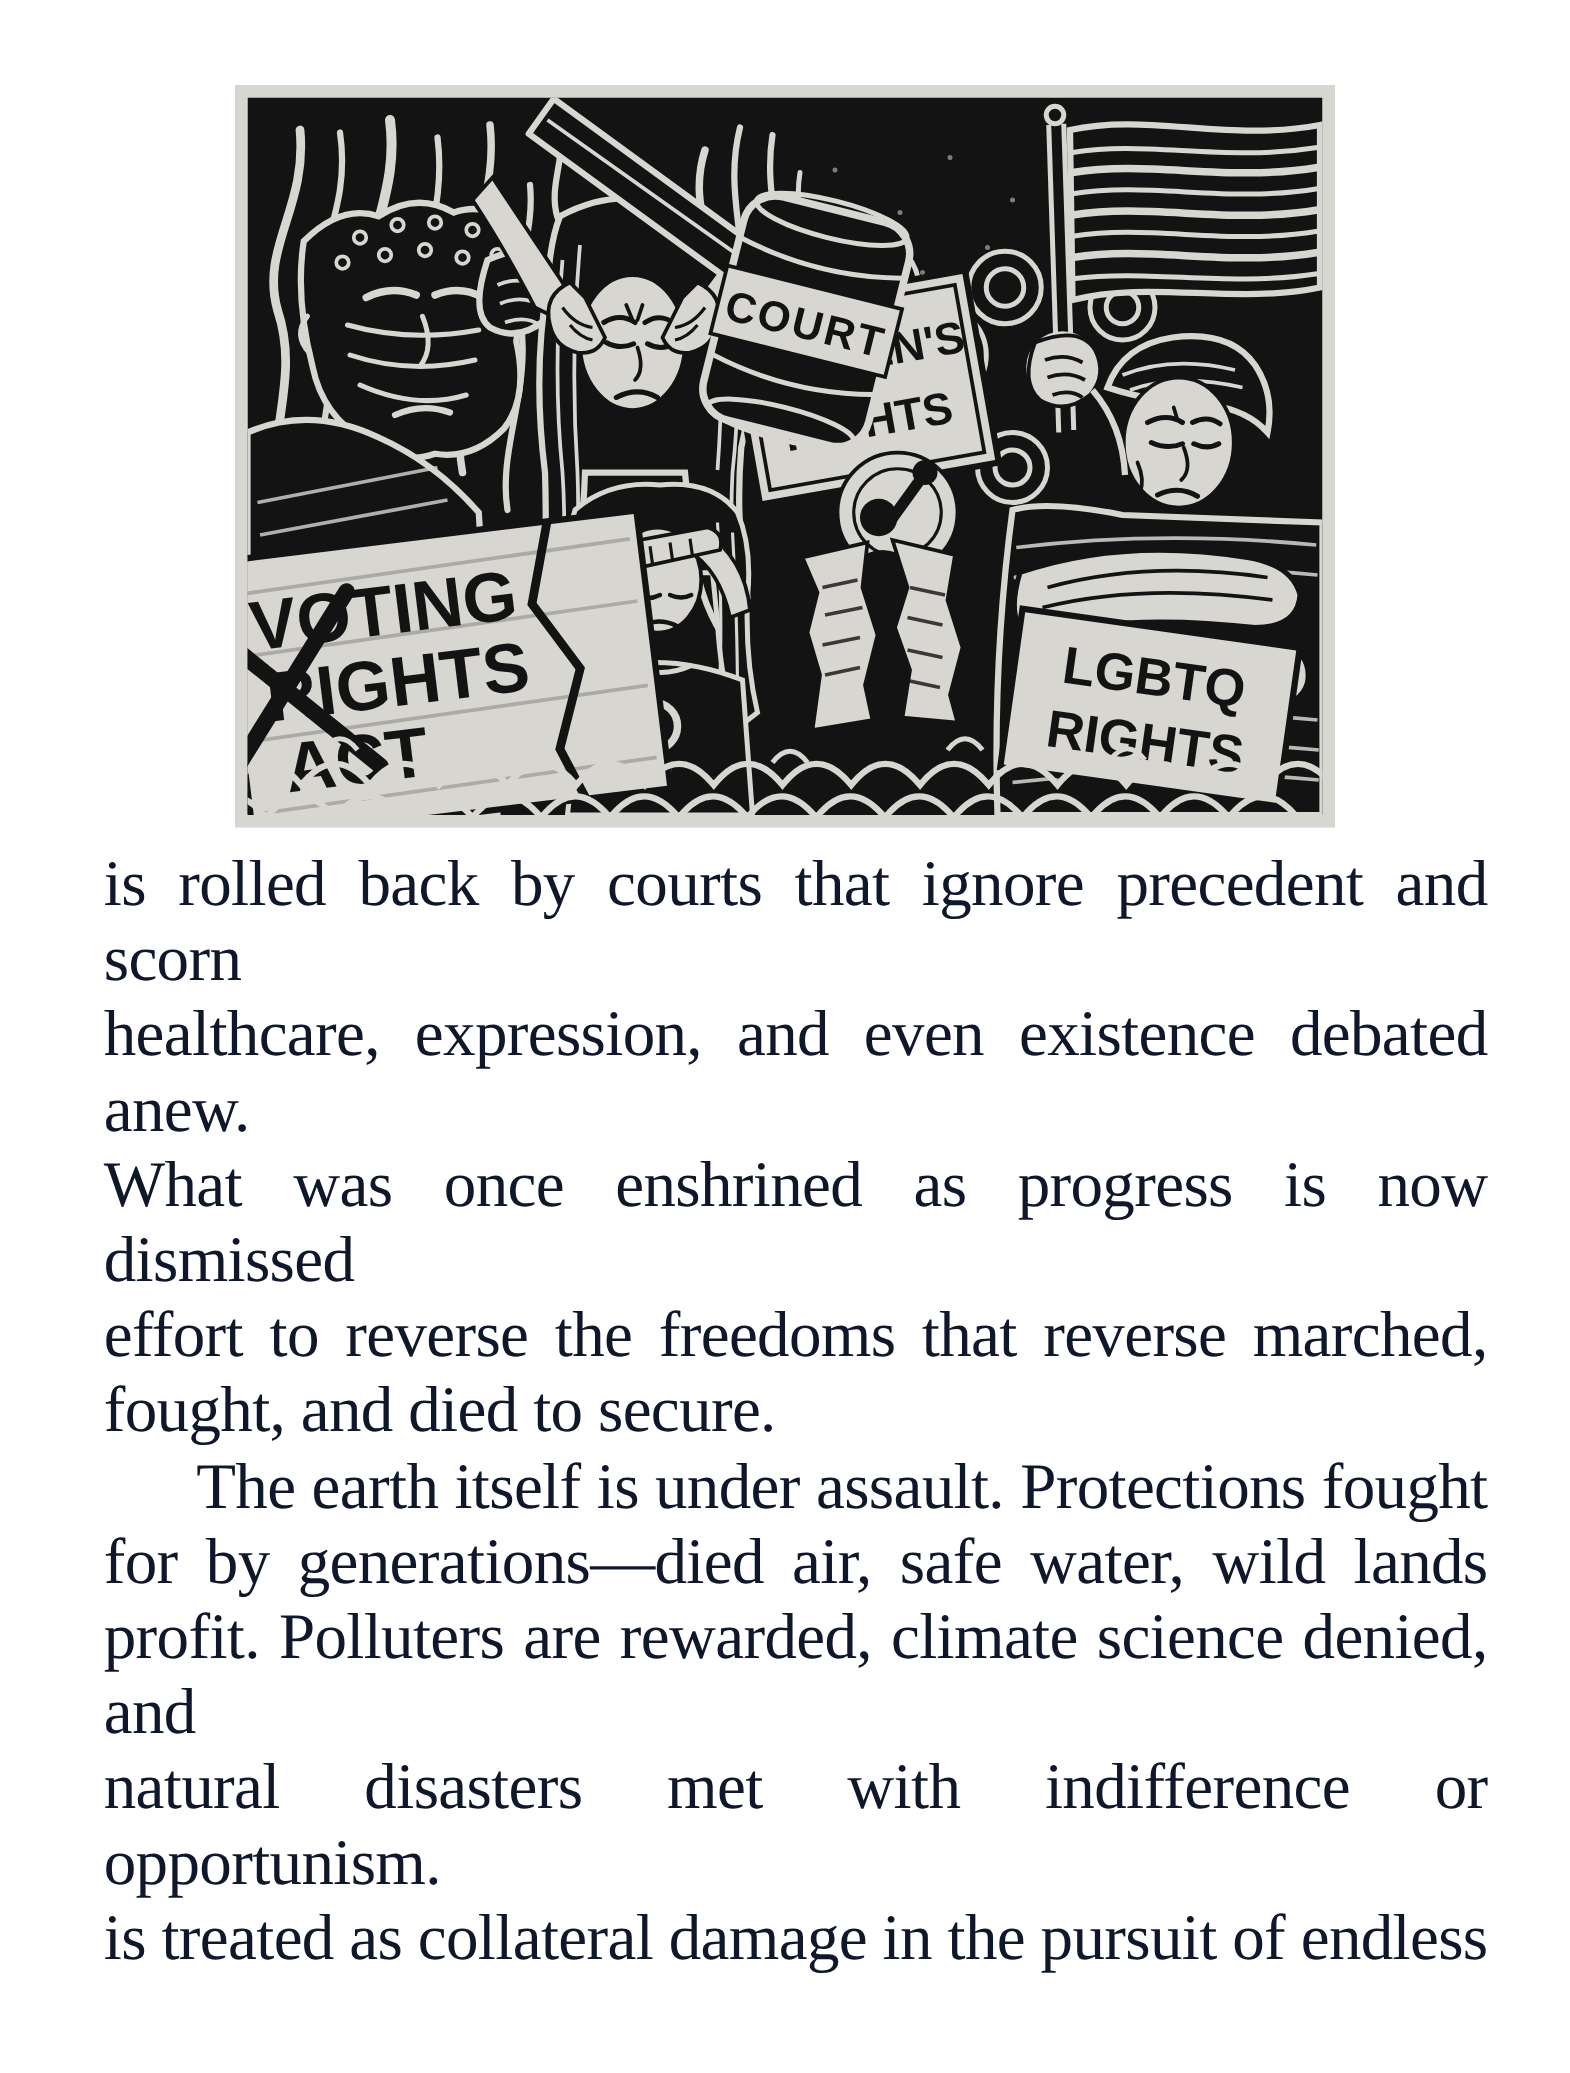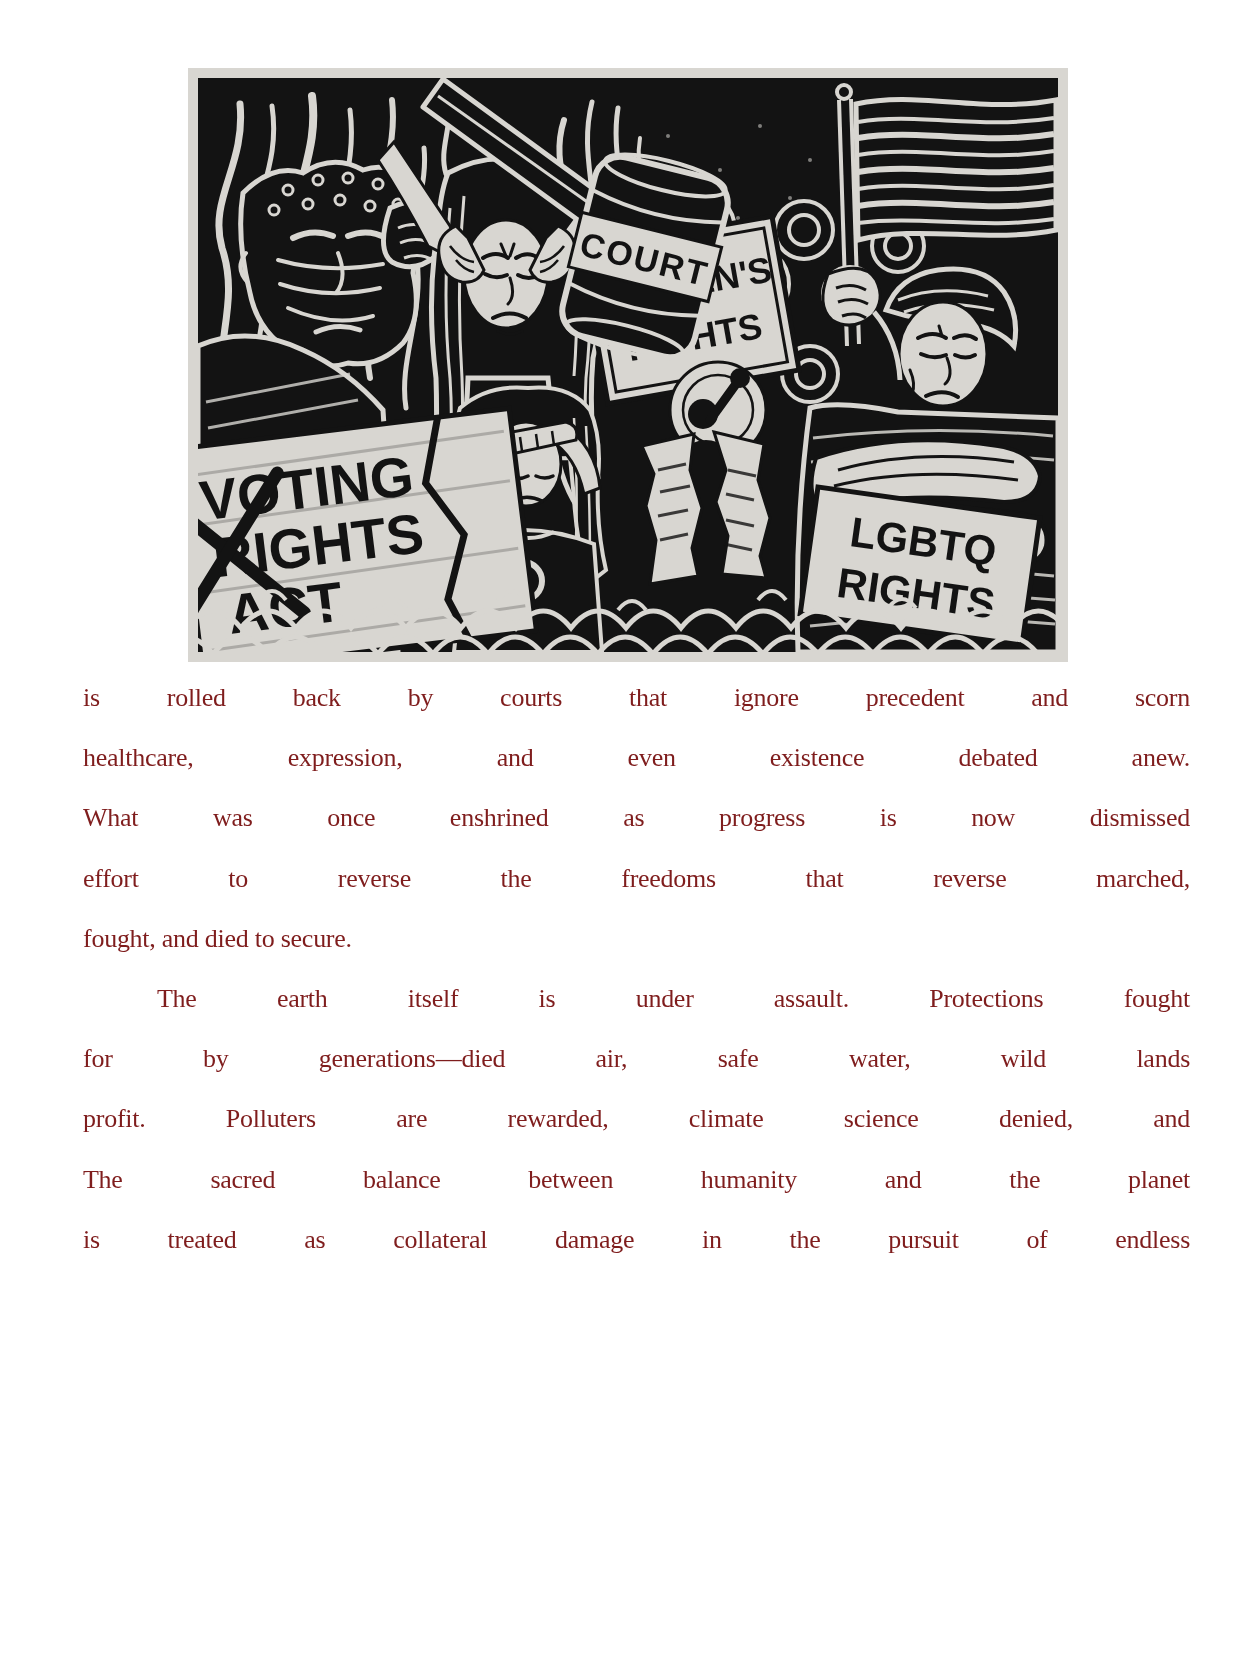--- a/index.html
+++ b/index.html
@@ -8,22 +8,22 @@
     font-family:"Liberation Serif",serif;
   }
   .figure-wrap{
     width:860px;margin:68px auto 0;background:#d8d6d1;padding:10px;
   }
   .figure-wrap svg{display:block;}
   .sign-text{
     font-family:"Liberation Sans",sans-serif;font-weight:bold;fill:#131313;
   }
   .text-block{
-    margin:6px 66px 0 83px;
-    font-size:26px;line-height:60.2px;color:#7f1d1d;letter-spacing:-0.01em;
+    margin:16px 66px 0 83px;
+    font-size:52px;line-height:60.2px;color:#0f172a;letter-spacing:-0.01em;
   }
   .l{text-align:justify;text-align-last:justify;}
   .l.end{text-align-last:left;}
   .l.ind{text-indent:74px;}
 </style>
 </head>
 <body>
 
 <figure class="figure-wrap">
   <svg width="860" height="574" viewBox="0 0 860 574">
@@ -327,15 +327,15 @@
 
 <div class="text-block">
   <div class="l">is rolled back by courts that ignore precedent and scorn</div>
   <div class="l">healthcare, expression, and even existence debated anew.</div>
   <div class="l">What was once enshrined as progress is now dismissed</div>
   <div class="l">effort to reverse the freedoms that reverse marched,</div>
   <div class="l end">fought, and died to secure.</div>
   <div class="l ind">The earth itself is under assault. Protections fought</div>
   <div class="l">for by generations—died air, safe water, wild lands</div>
   <div class="l">profit. Polluters are rewarded, climate science denied, and</div>
-  <div class="l">The sacred balance between humanity and the planet</div>
+  <div class="l">natural disasters met with indifference or opportunism.</div>
   <div class="l">is treated as collateral damage in the pursuit of endless</div>
 </div>
 
 </body></html>

